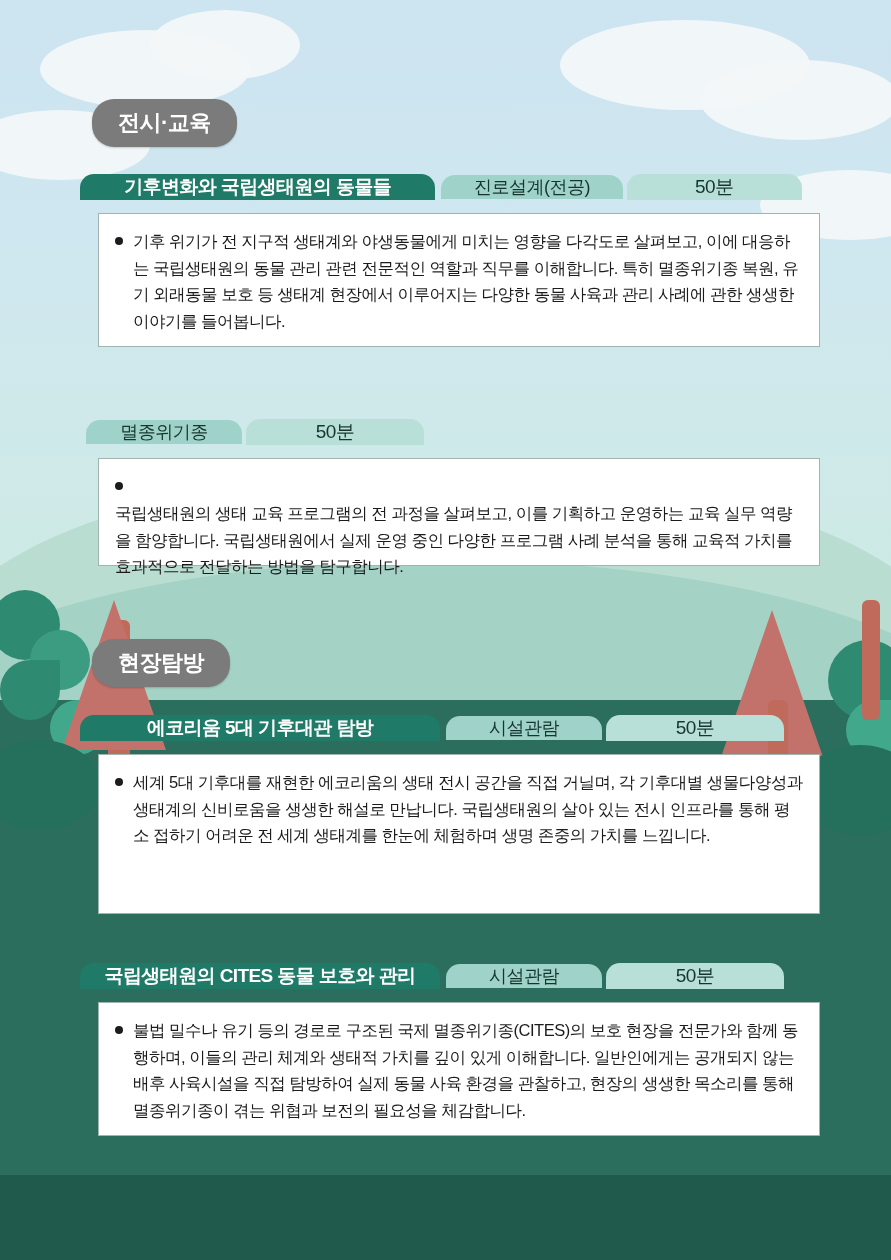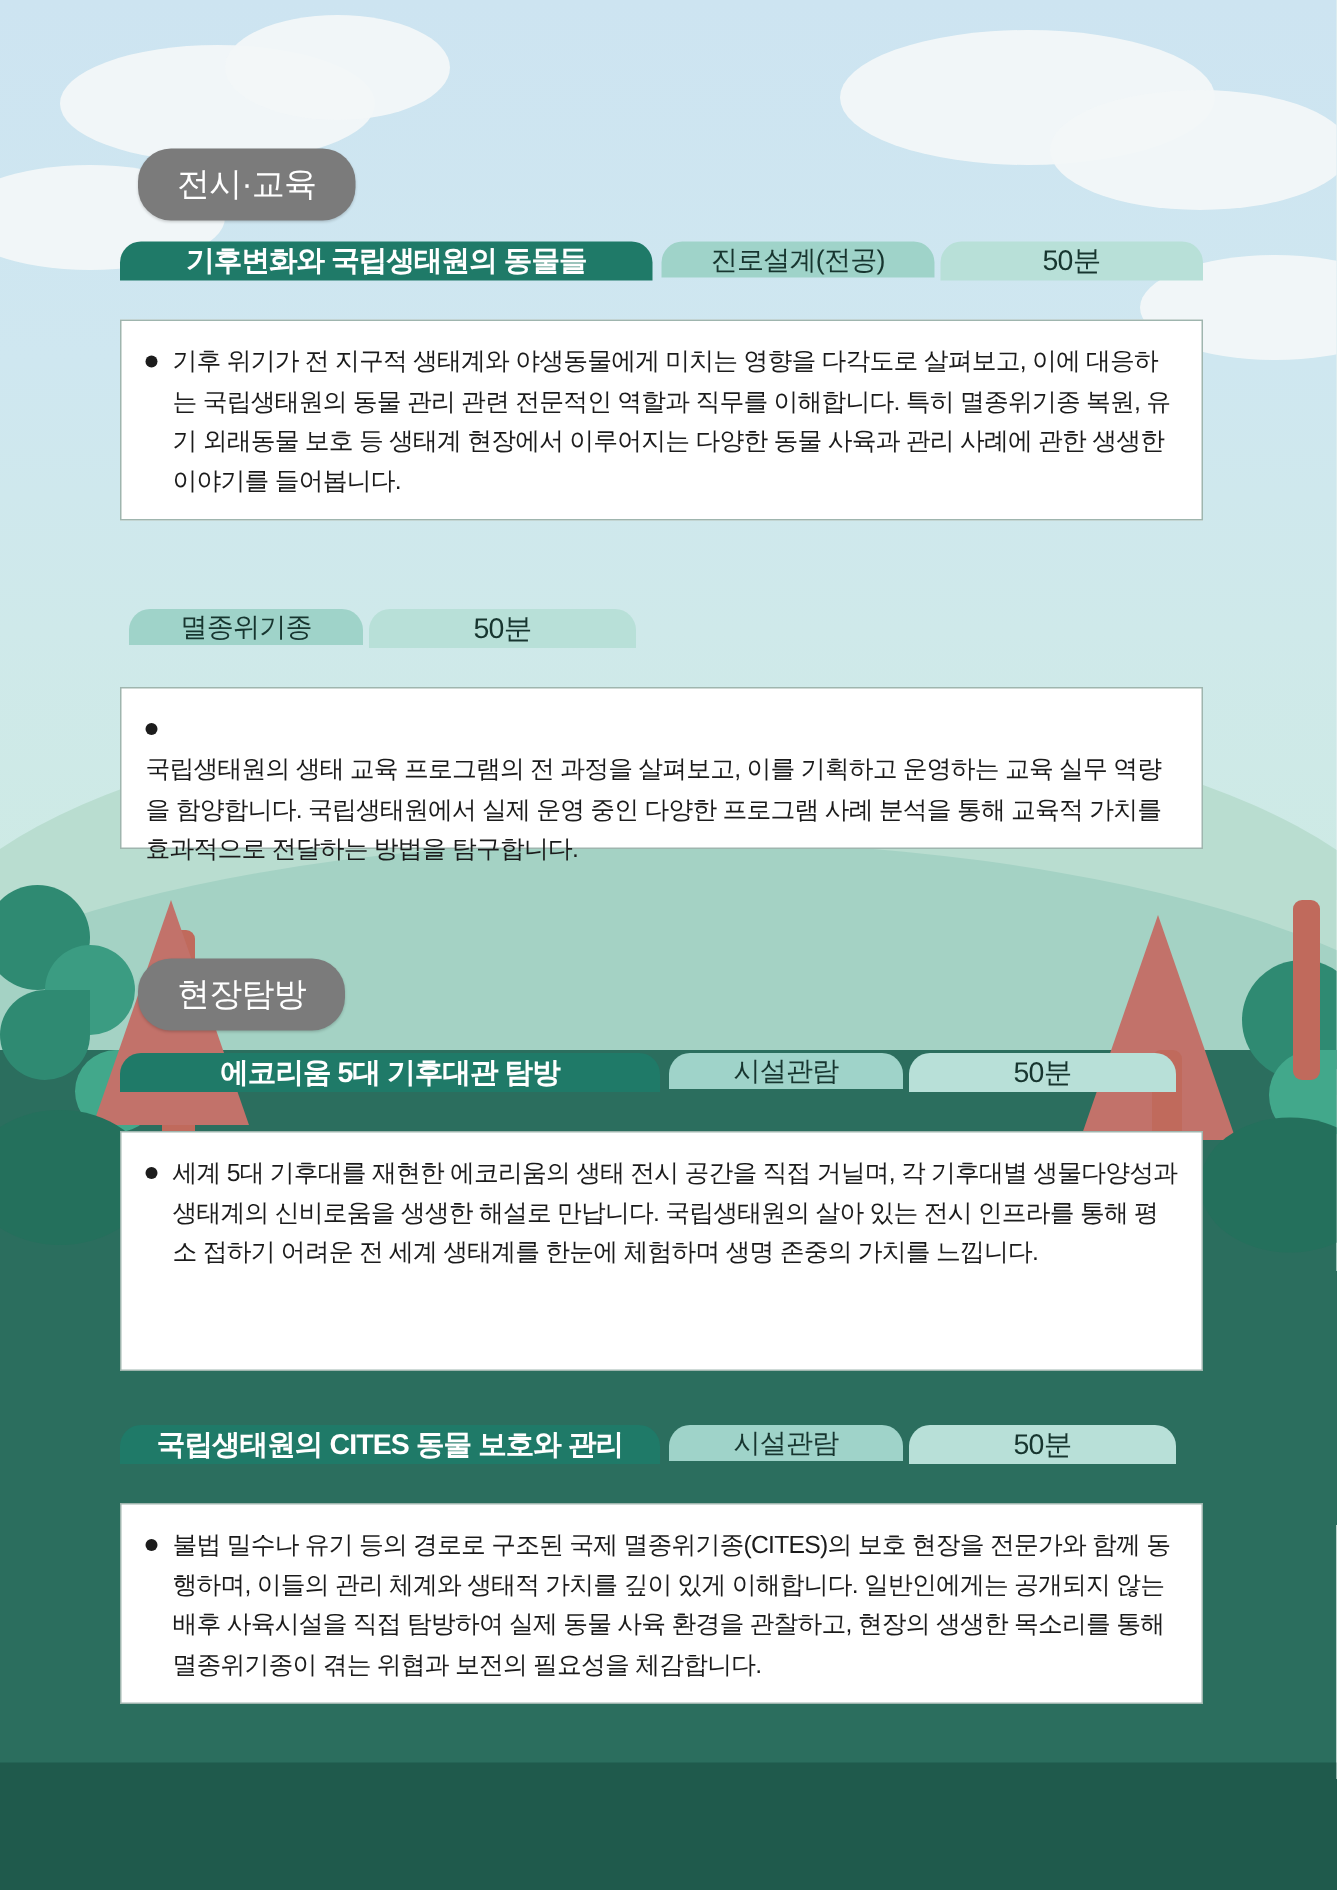--- a/index.html
+++ b/index.html
@@ -87,35 +87,35 @@
   .content {
     position: absolute;
     inset: 0;
   }
 
   .section-chip {
     position: absolute;
     background: #7b7b7b;
     color: #ffffff;
     font-size: 22px;
-    font-weight: normal;
+    font-weight: bold;
     border-radius: 22px;
     padding: 9px 26px;
     letter-spacing: -0.5px;
     box-shadow: 0 1px 2px rgba(0,0,0,.18);
     white-space: nowrap;
   }
 
   .card {
     position: absolute;
   }
 
   .card-head {
     display: flex;
-    align-items: flex-start;
+    align-items: center;
     height: 52px;
   }
   .head-title {
     background: #1f7a68;
     color: #ffffff;
     font-size: 19px;
     font-weight: bold;
     letter-spacing: -0.6px;
     display: flex;
     align-items: center;
@@ -150,20 +150,21 @@
   }
 
   .card-body {
     background: #ffffff;
     border: 1px solid #9fb5ae;
     box-sizing: border-box;
     padding: 14px 16px 14px 16px;
     display: flex;
     gap: 10px;
     align-items: flex-start;
+    margin-left: 18px;
   }
   .bullet {
     flex: 0 0 auto;
     width: 8px;
     height: 8px;
     background: #1c1c1c;
     border-radius: 50%;
     margin-top: 9px;
   }
   .body-text {

